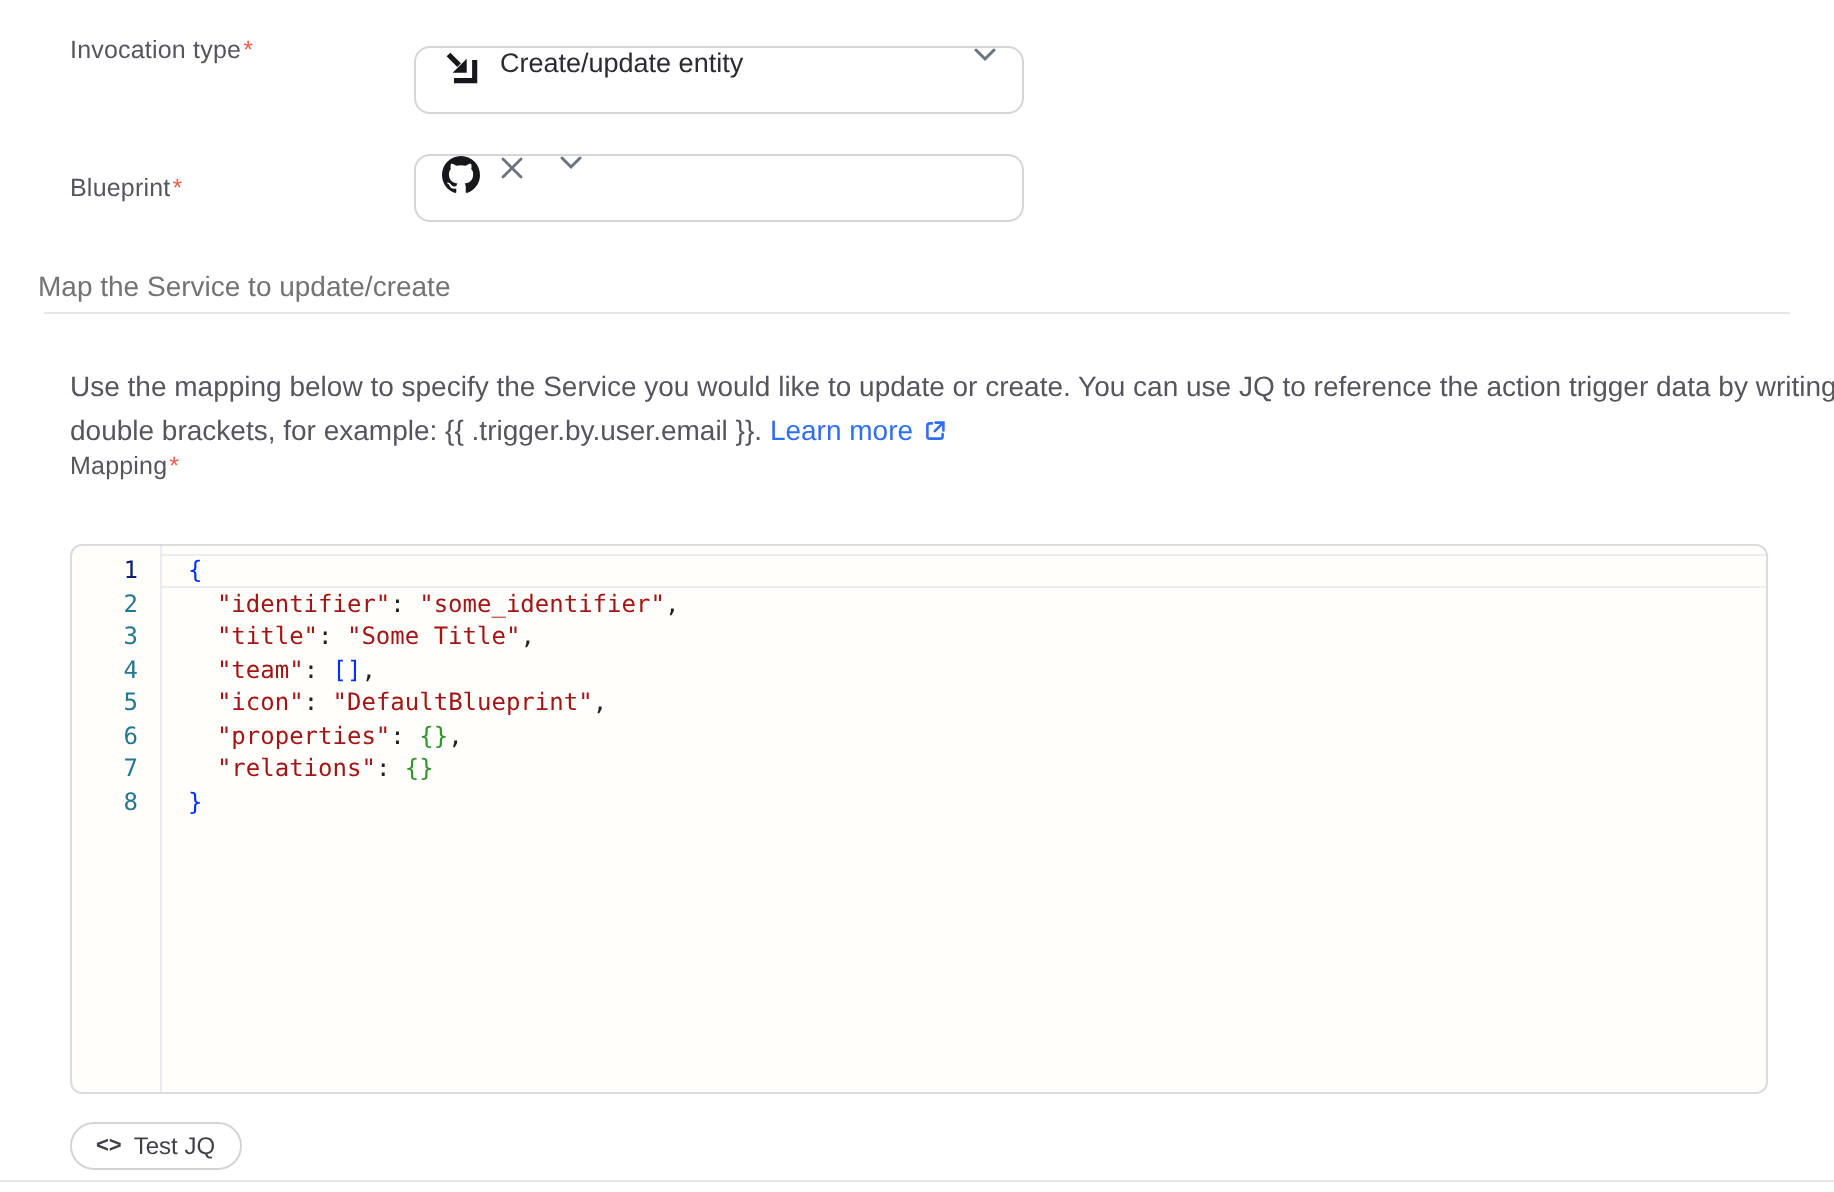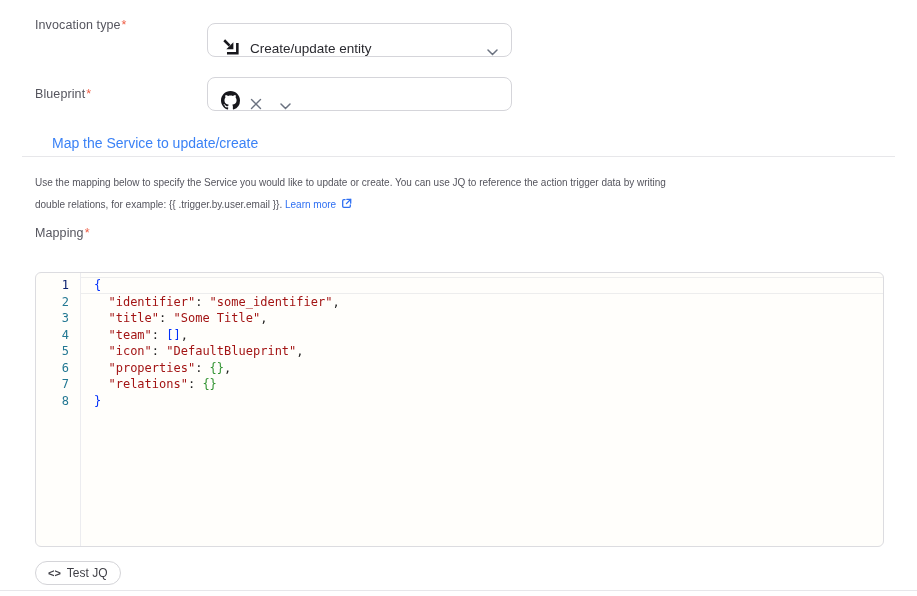--- a/index.html
+++ b/index.html
@@ -7,29 +7,29 @@
     width:917px; height:596px; background:#ffffff; position:relative; overflow:hidden;
     font-family:"Liberation Sans", sans-serif; -webkit-font-smoothing:antialiased;
   }
 
   .field-label { position:absolute; left:35px; font-size:12.5px; color:#55555e; letter-spacing:.1px; }
   .req { color:#ee5d45; margin-left:1px; }
 
   .select {
     position:absolute; left:207px; width:305px; height:34px; box-sizing:border-box;
     background:#fff; border:1px solid #d5d5da; border-radius:8px;
-    display:flex; align-items:flex-end; gap:10px; padding:0 13px; cursor:pointer;
+    display:flex; align-items:flex-start; gap:10px; padding:0 13px; cursor:pointer;
   }
   .select .value { flex:1; font-size:13.5px; color:#2a2a30; }
   .icon { display:inline-flex; align-items:center; justify-content:center; flex:none; }
 
-  .section-title { position:absolute; left:52px; top:135px; font-size:14px; font-weight:500; color:#3b82f6; }
+  .section-title { position:absolute; left:19px; top:135px; font-size:14px; font-weight:500; color:#737373; }
   .divider { position:absolute; height:1px; background:#e7e7ea; }
 
-  .desc { position:absolute; left:35px; top:172px; width:852px; font-size:10px; line-height:22px; color:#55555e; }
+  .desc { position:absolute; left:35px; top:182px; width:852px; font-size:14px; line-height:22px; color:#55555e; }
   .desc .line { display:block; white-space:nowrap; }
   .learn-link { color:#2e6ff2; text-decoration:none; cursor:pointer; }
   .ext-icon { display:inline-block; vertical-align:-2px; margin-left:4px; }
 
   .editor {
     position:absolute; left:35px; top:272px; width:849px; height:275px; box-sizing:border-box;
     border:1px solid #dcdce0; border-radius:6px; background:#fffefb; overflow:hidden;
     display:flex; font-family:"DejaVu Sans Mono", monospace; font-size:12px; line-height:16.5px;
   }
   .gutter { width:44px; flex:none; padding-top:4px; text-align:right; border-right:1px solid #ececef; }
@@ -96,21 +96,21 @@
         <path d="M1 1 L5.5 5.5 L10 1" stroke="#6b7280" stroke-width="1.5" fill="none" stroke-linecap="round"></path>
       </svg>
   </span>
 </div>
 
 <div class="section-title">Map the Service to update/create</div>
 <div class="divider" style="top:156px; left:22px; width:873px;"></div>
 
 <div class="desc">
   <span class="line">Use the mapping below to specify the Service you would like to update or create. You can use JQ to reference the action trigger data by writing</span>
-  <span class="line"><span>double relations, for example: {{ .trigger.by.user.email }}.</span>
+  <span class="line"><span>double brackets, for example: {{ .trigger.by.user.email }}.</span>
     <a class="learn-link">Learn more</a><span class="ext-icon"><svg width="13" height="13" viewBox="0 0 13 13" fill="none">
           <path d="M5 2.7 H3.8 C3 2.7 2.7 3 2.7 3.8 V9.2 C2.7 10 3 10.3 3.8 10.3 H9.2 C10 10.3 10.3 10 10.3 9.2 V8" stroke="#2e6ff2" stroke-width="1.3" stroke-linecap="round"></path>
           <path d="M6.8 2.3 H10.7 V6.2" stroke="#2e6ff2" stroke-width="1.3" stroke-linecap="round"></path>
           <path d="M10.5 2.5 L6.4 6.6" stroke="#2e6ff2" stroke-width="1.3" stroke-linecap="round"></path>
         </svg></span>
   </span>
 </div>
 
 <div class="field-label" style="top:226px">
   <span>Mapping</span><span class="req">*</span>

